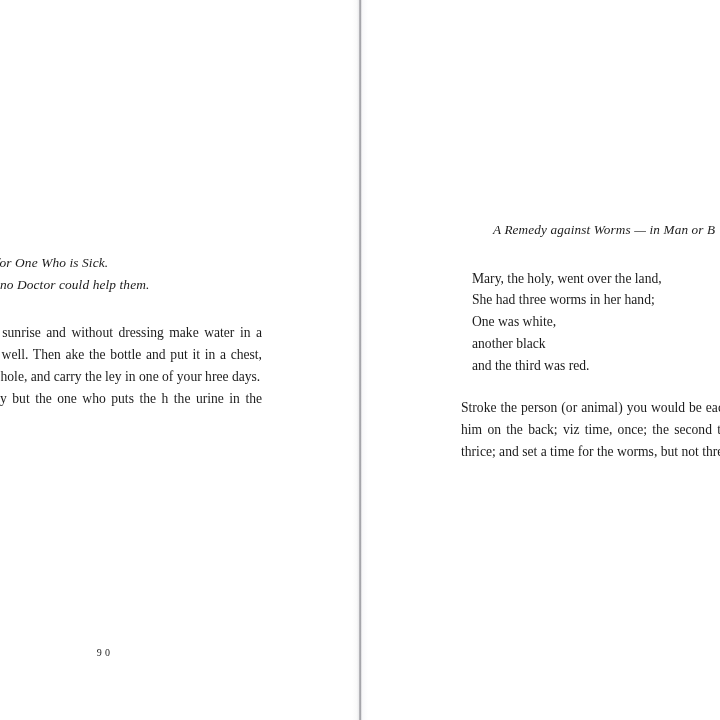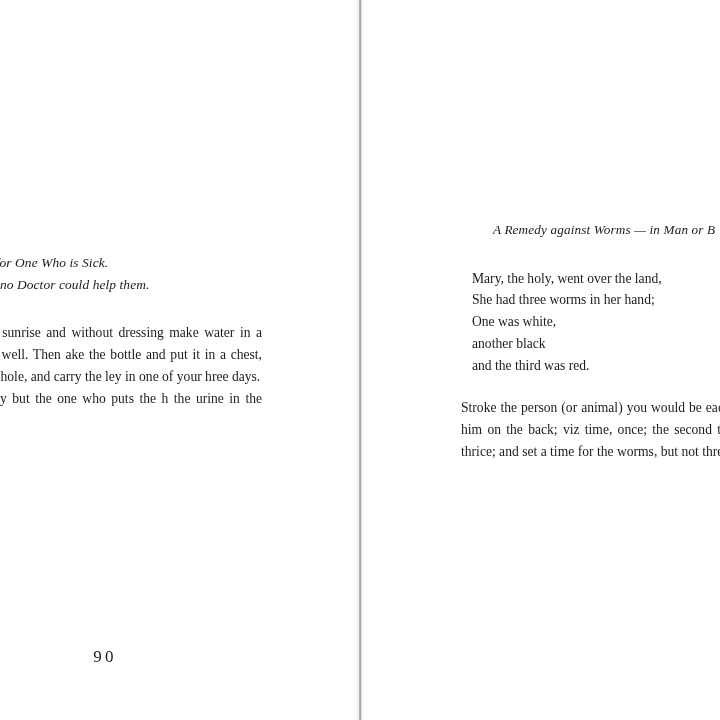--- a/index.html
+++ b/index.html
@@ -107,21 +107,21 @@
   .verse-line {
     display: block;
     white-space: nowrap;
     line-height: 21.7px;
   }
 
   
   .folio {
     position: absolute;
     top: 634px;
-    font-size: 17px;
+    font-size: 10px;
     letter-spacing: 3.2px;
     color: #1b1b1b;
     text-align: center;
     width: 120px;
   }
   .folio-left  { left: 45px;  }
 
   
   #page * { text-rendering: optimizeLegibility; }
 </style>

